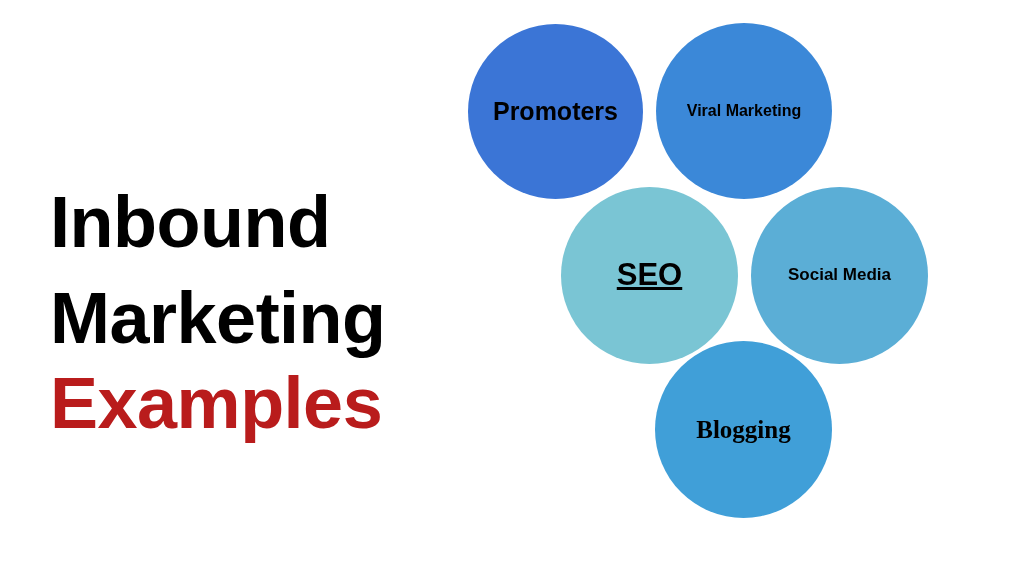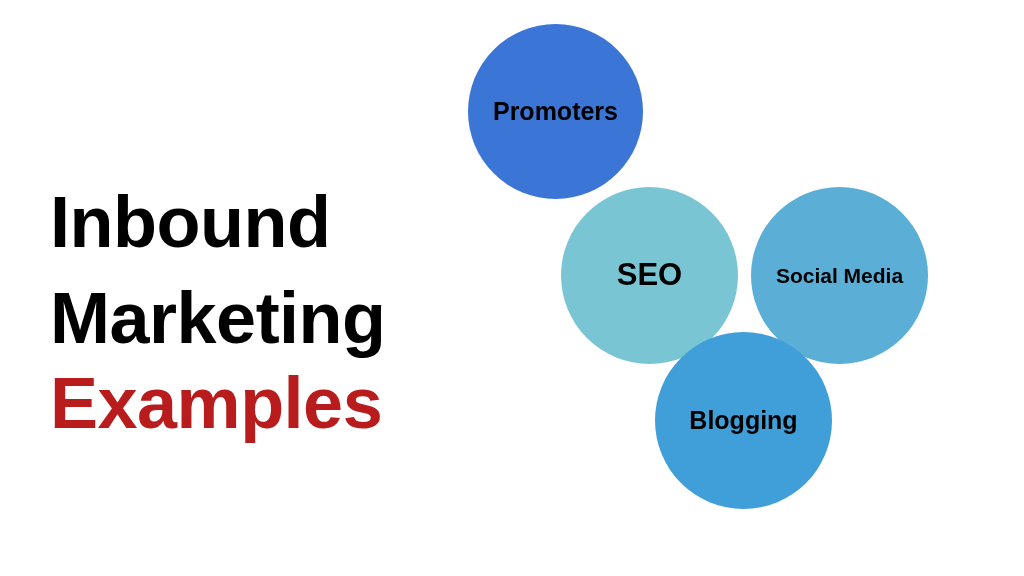--- a/index.html
+++ b/index.html
@@ -60,45 +60,48 @@
     display: block;
     line-height: 1.1;
     padding: 0 6px;
   }
 
   
   #bubble-promoters     { left: 454px; top:  24px; width: 175px; height: 175px; }
   #bubble-viral         { left: 642px; top:  23px; width: 176px; height: 176px; }
   #bubble-seo           { left: 547px; top: 187px; width: 177px; height: 177px; }
   #bubble-social        { left: 737px; top: 187px; width: 177px; height: 177px; }
-  #bubble-blogging      { left: 641px; top: 332px; width: 177px; height: 177px; }
+  #bubble-blogging      { left: 641px; top: 341px; width: 177px; height: 177px; font-family: Liberation Serif, serif; }
 
   #bubble-promoters .bubble-label { font-size: 25px; }
   #bubble-viral     .bubble-label { font-size: 16px; }
-  #bubble-seo       .bubble-label { font-size: 31px; }
-  #bubble-social    .bubble-label { font-size: 21px; }
+  #bubble-seo       .bubble-label { font-size: 31px; text-decoration: underline; }
+  #bubble-social    .bubble-label { font-size: 17px; }
   #bubble-blogging  .bubble-label { font-size: 25px; }
 </style>
 </head>
 <body>
 
 <div class="slide" style="background-color: rgb(255, 255, 255);">
 
   <div class="title-block">
     <div class="title-line" style="color: rgb(0, 0, 0); margin-top: 28px;">Inbound</div>
     <div class="title-line" style="color: rgb(0, 0, 0); margin-top: 11px;">Marketing</div>
     <div class="title-line" style="color: #b91c1c;">Examples</div>
   </div>
 
   <div class="cluster">
 
     <div class="bubble" id="bubble-promoters" style="background-color: rgb(59, 117, 214);">
       <span class="bubble-label">Promoters</span>
     </div>
 
+    <div class="bubble" id="bubble-viral" style="background-color: rgb(59, 136, 216);">
+      <span class="bubble-label">Viral Marketing</span>
+    </div>
 
     <div class="bubble" id="bubble-seo" style="background-color: rgb(122, 197, 212);">
       <span class="bubble-label">SEO</span>
     </div>
 
     <div class="bubble" id="bubble-social" style="background-color: rgb(91, 174, 214);">
       <span class="bubble-label">Social Media</span>
     </div>
 
     <div class="bubble" id="bubble-blogging" style="background-color: rgb(64, 159, 216);">

